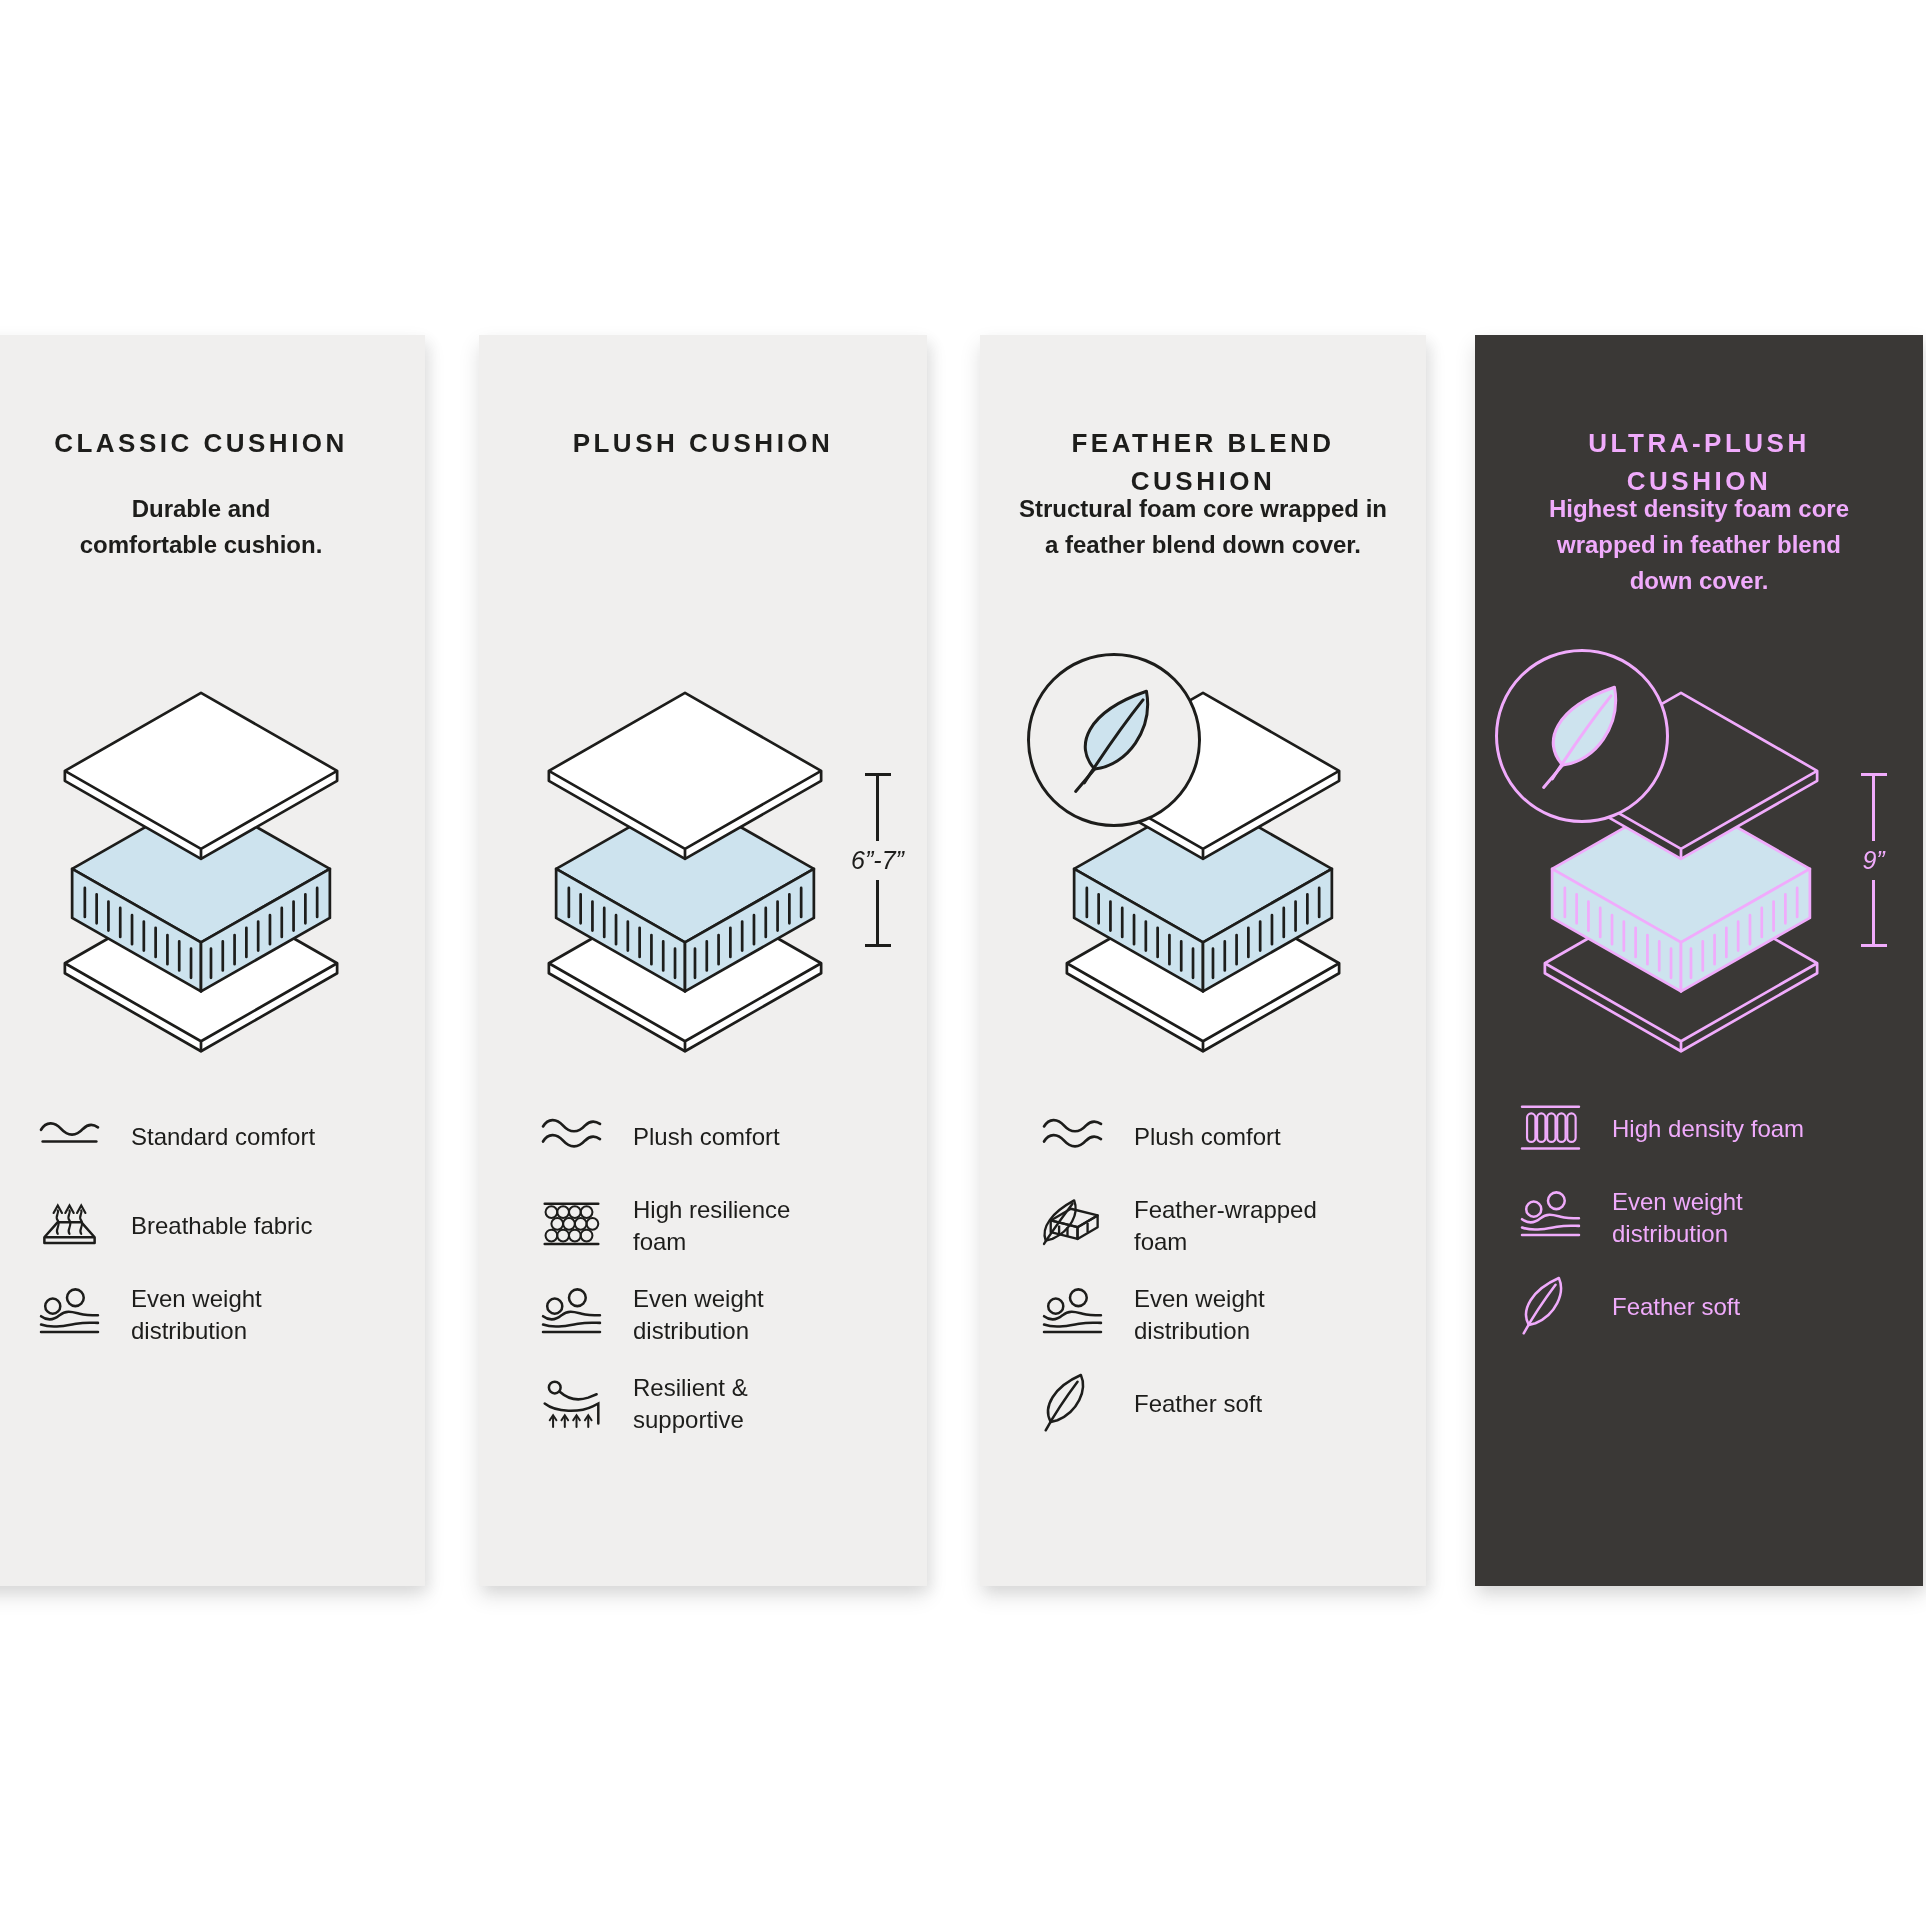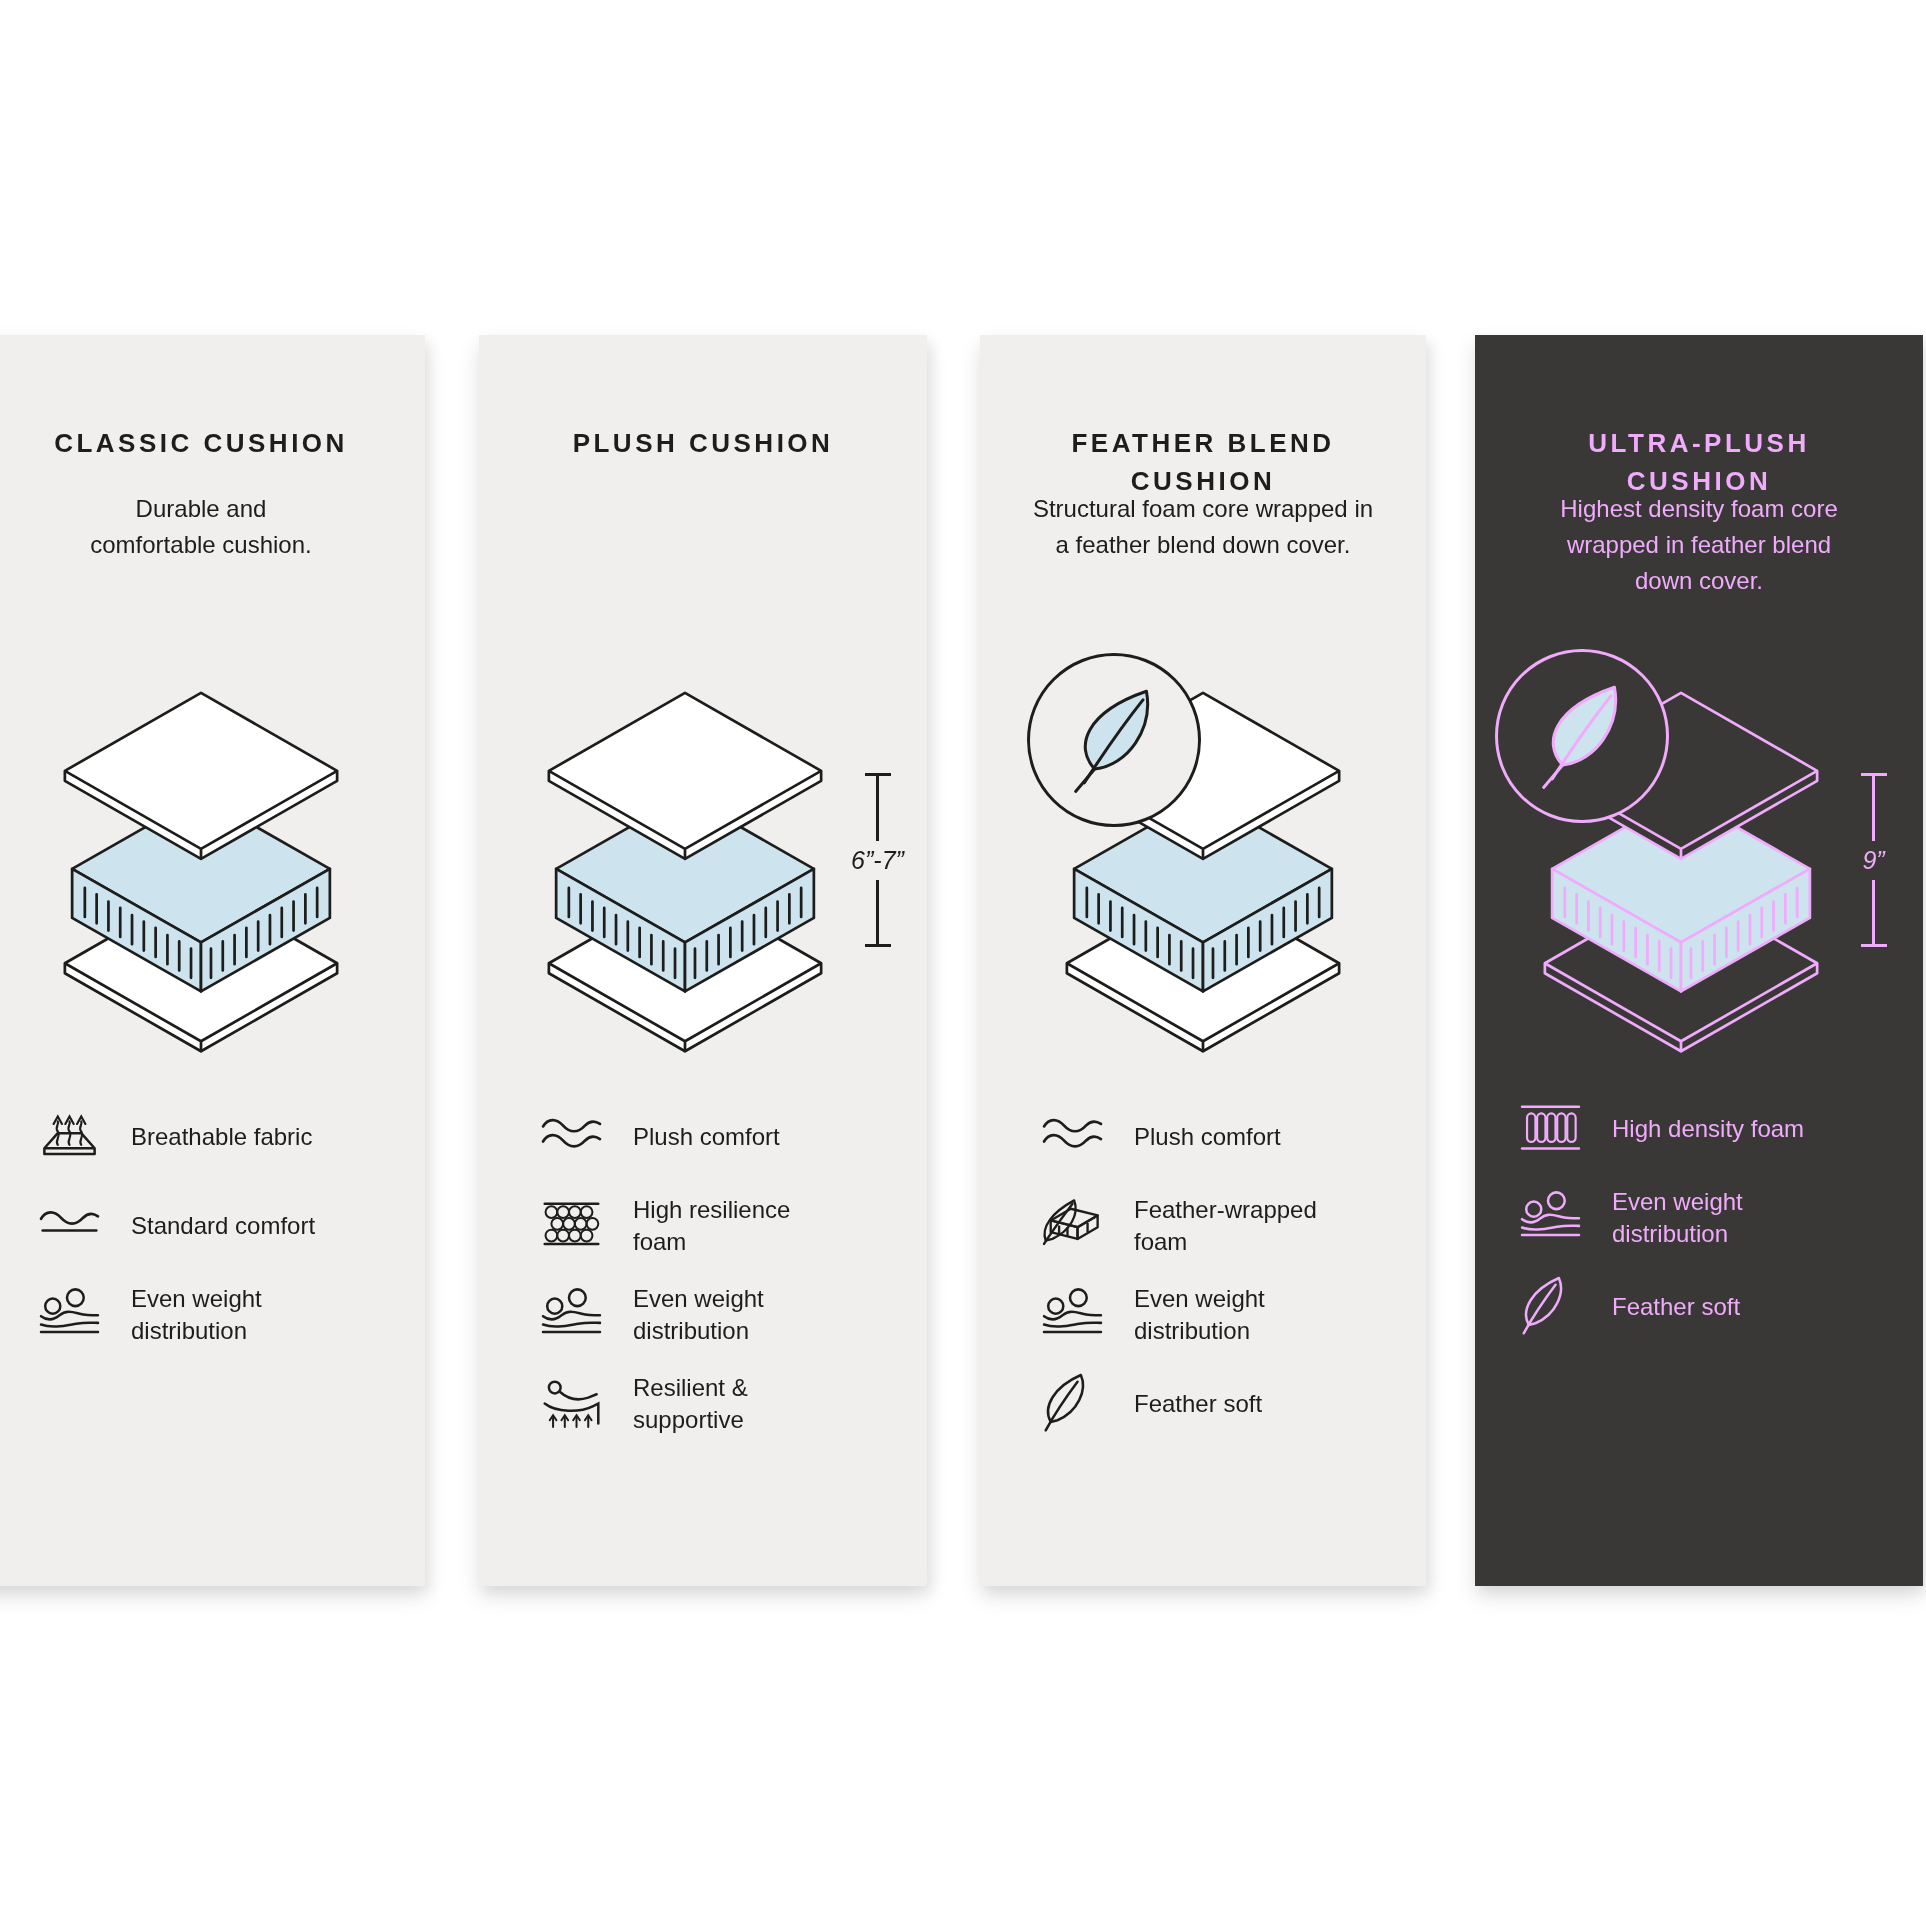--- a/index.html
+++ b/index.html
@@ -23,21 +23,21 @@
     --layer-fill:#3a3836;
     color:#f0abfc;
   }
   .title{
     position:absolute;top:89px;left:10px;right:10px;margin:0;
     text-align:center;font-size:26px;font-weight:700;
     letter-spacing:3.5px;line-height:38px;white-space:pre-line;
   }
   .desc{
     position:absolute;top:156px;left:22px;right:22px;margin:0;
-    text-align:center;font-size:24px;line-height:36px;white-space:pre-line;
+    text-align:center;font-size:24px;line-height:36px;white-space:pre-line;font-weight:bold;
   }
   .cushion{
     position:absolute;top:356px;left:50%;transform:translateX(-50%);
     width:327px;height:363px;
   }
   .badge{
     position:absolute;width:174px;height:174px;border-radius:50%;
     border:3.5px solid currentColor;background:var(--panel-bg);
     display:flex;align-items:center;justify-content:center;box-sizing:border-box;
   }
@@ -187,29 +187,29 @@
 <section class="panel" style="left:-23px;width:448px">
   <h2 class="title">CLASSIC CUSHION</h2>
   <p class="desc">Durable and
 comfortable cushion.</p>
   <svg class="cushion" viewBox="0 0 360 400">
       <use href="#cushion"></use>
     </svg>
   <ul class="features">
     <li class="f-row">
       <svg class="f-icon" viewBox="0 0 80 80">
+          <use href="#i-wave1"></use>
+        </svg>
+      <span class="f-label">Standard comfort</span>
+    </li>
+    <li class="f-row">
+      <svg class="f-icon" viewBox="0 0 80 80">
           <use href="#i-breathe"></use>
         </svg>
       <span class="f-label">Breathable fabric</span>
-    </li>
-    <li class="f-row">
-      <svg class="f-icon" viewBox="0 0 80 80">
-          <use href="#i-wave1"></use>
-        </svg>
-      <span class="f-label">Standard comfort</span>
     </li>
     <li class="f-row">
       <svg class="f-icon" viewBox="0 0 80 80">
           <use href="#i-weight"></use>
         </svg>
       <span class="f-label" style="max-width:178px">Even weight distribution</span>
     </li>
   </ul>
 </section>
 

